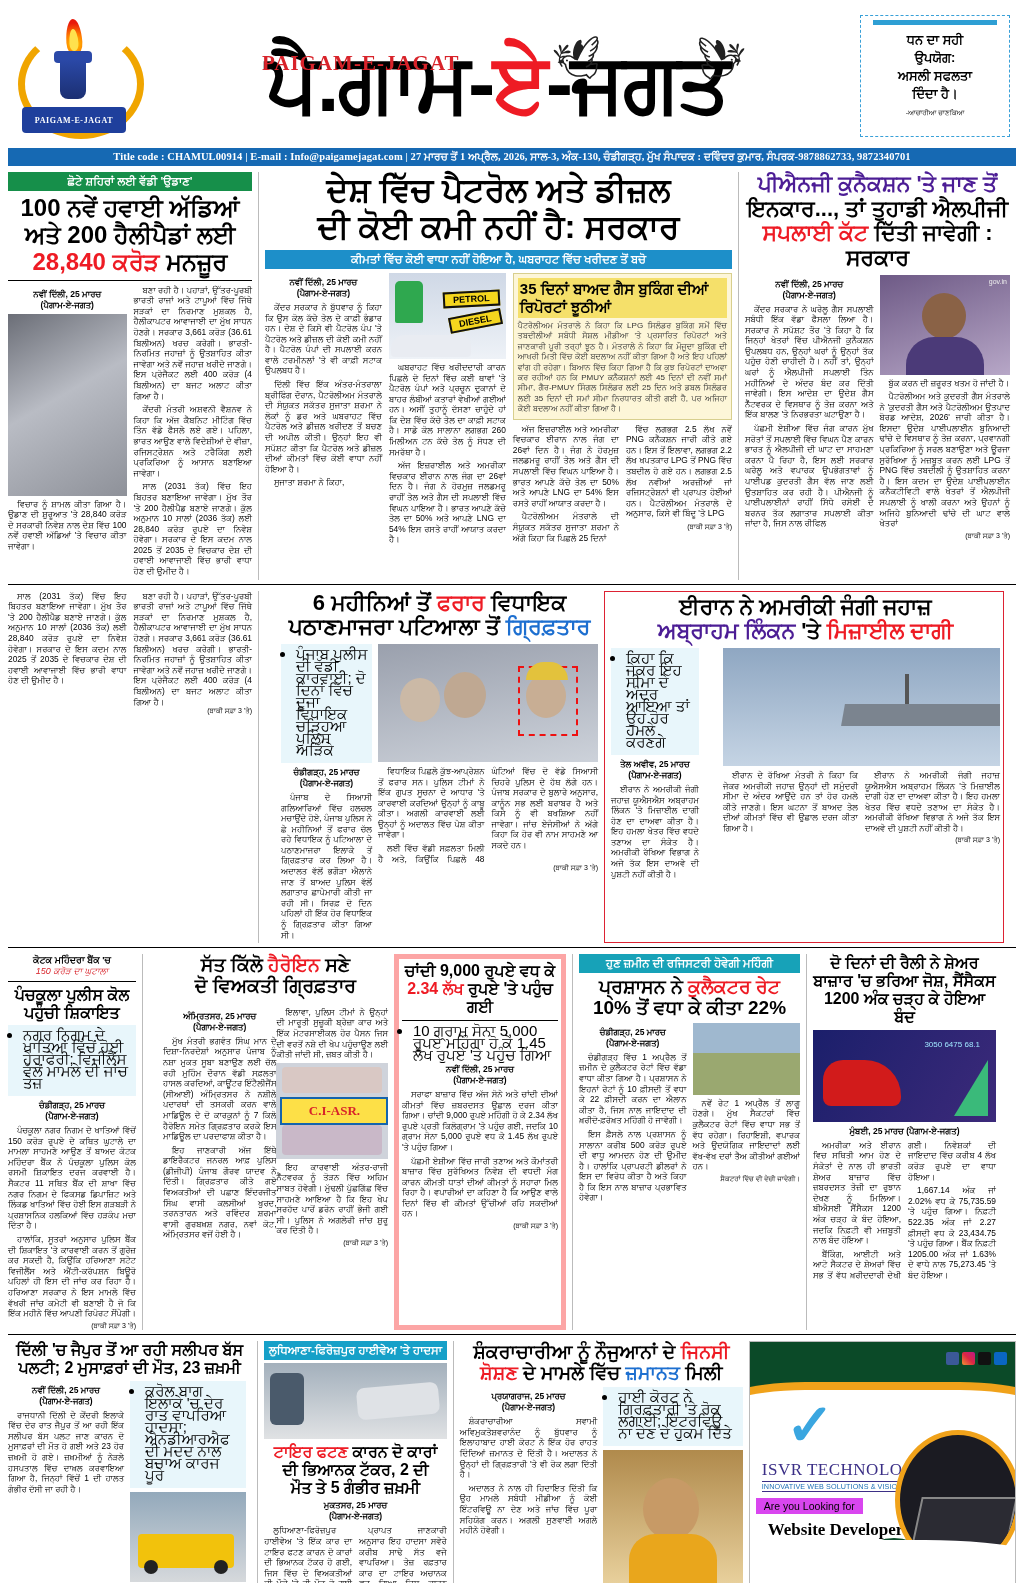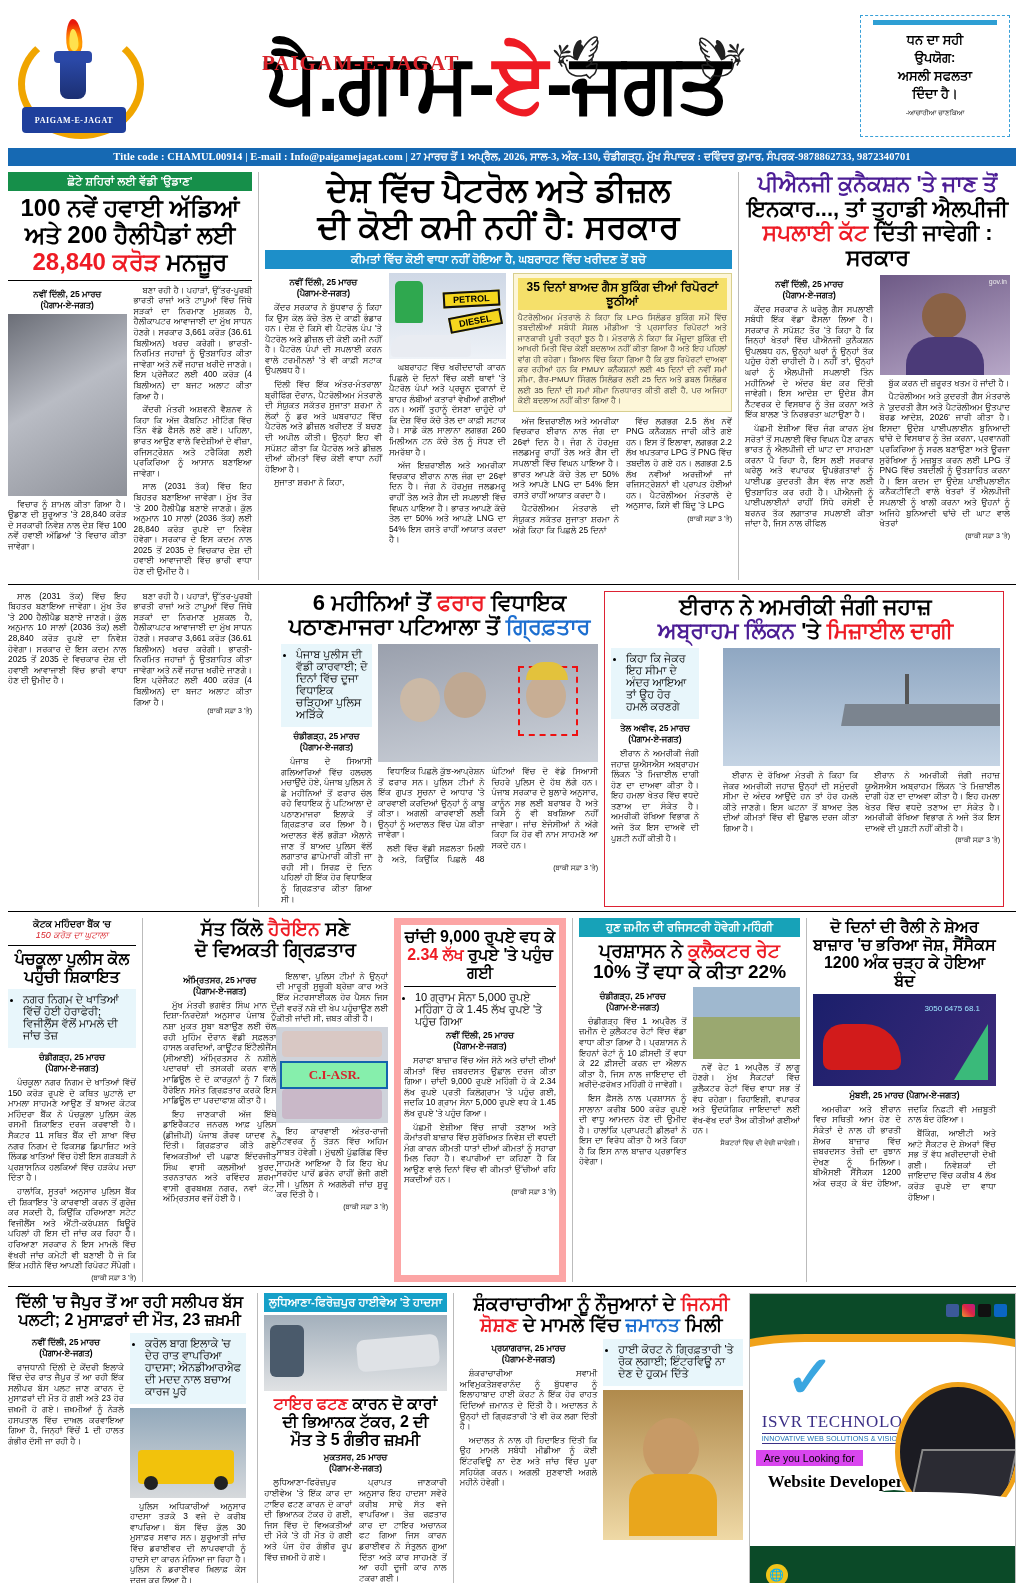--- a/index.html
+++ b/index.html
@@ -52,36 +52,36 @@
   .h-main{font-size:33px;}
   .h-med{font-size:22px;}
   .h-sm{font-size:19px;}
   .h-xs{font-size:16px;}
 
   .byline{text-align:center;font-size:8.5px;font-weight:bold;line-height:11px;margin:4px 0 3px;}
   .body{font-size:8.4px;line-height:10.6px;text-align:justify;hyphens:auto;}
   .body p{margin:0 0 3px;text-indent:9px;}
   .cols2{column-count:2;column-gap:7px;column-rule:none;}
 
-  .bullets{font-size:11px;line-height:12px;}
+  .bullets{font-size:15px;line-height:12px;}
   .bullets li{margin-bottom:3px;}
   .bullets ul{margin:0;padding-left:11px;}
   .bbox{background:#e8f6fb;border:0;padding:4px 4px;}
 
   .photo{background:#c9ccd4;position:relative;overflow:hidden;}
   .photo .ph-lbl{position:absolute;right:3px;top:3px;font-size:7px;color:#eee;}
 
   .yellowbox{background:#fdf6d8;border:1px solid #d8cf8e;padding:4px;}
-  .yellowbox .yh{background:#f5e06a;font-weight:bold;font-size:12px;text-align:center;padding:2px;}
+  .yellowbox .yh{background:#f5e06a;font-weight:bold;font-size:15px;text-align:left;padding:2px;}
   .yellowbox .yt{font-size:8px;line-height:10.4px;text-align:justify;margin-top:3px;color:#333;}
 
   .note{font-size:7px;text-align:right;}
 
   .boxed{border:1px solid #d23;padding:3px;box-sizing:border-box;}
-  .pinkbox{border:7px solid #fca5a5;background:#fff;padding:3px;box-sizing:border-box;}
+  .pinkbox{border:5px solid #fca5a5;background:#fff;padding:3px;box-sizing:border-box;}
 
   .tiny-head{font-size:9.5px;font-weight:bold;text-align:center;line-height:12px;}
   .tiny-red{color:#d8232a;font-style:italic;font-size:9px;text-align:center;}
 
   
   .ad{position:relative;overflow:hidden;background:#fff;border:1px solid #bbb;}
   .ad-top{position:absolute;left:0;top:0;width:100%;height:74px;background:#0b4a28;}
   .ad-wave{position:absolute;left:-20%;top:40px;width:140%;height:70px;background:#f0a21a;border-radius:50%/60px;}
   .ad-wave2{position:absolute;left:-20%;top:48px;width:140%;height:70px;background:#fff;border-radius:50%/60px;}
   .ad-bot{position:absolute;left:0;bottom:0;width:100%;height:96px;background:#0b4a28;}
@@ -363,21 +363,21 @@
             <p>ਮੁੱਖ ਮੰਤਰੀ ਭਗਵੰਤ ਸਿੰਘ ਮਾਨ ਦੇ ਦਿਸ਼ਾ-ਨਿਰਦੇਸ਼ਾਂ ਅਨੁਸਾਰ ਪੰਜਾਬ ਨੂੰ ਨਸ਼ਾ ਮੁਕਤ ਸੂਬਾ ਬਣਾਉਣ ਲਈ ਚੱਲ ਰਹੀ ਮੁਹਿੰਮ ਦੌਰਾਨ ਵੱਡੀ ਸਫ਼ਲਤਾ ਹਾਸਲ ਕਰਦਿਆਂ, ਕਾਊਂਟਰ ਇੰਟੈਲੀਜੈਂਸ (ਸੀਆਈ) ਅੰਮ੍ਰਿਤਸਰ ਨੇ ਨਸ਼ੀਲੇ ਪਦਾਰਥਾਂ ਦੀ ਤਸਕਰੀ ਕਰਨ ਵਾਲੇ ਮਾਡਿਊਲ ਦੇ ਦੋ ਕਾਰਕੁਨਾਂ ਨੂੰ 7 ਕਿਲੋ ਹੈਰੋਇਨ ਸਮੇਤ ਗ੍ਰਿਫ਼ਤਾਰ ਕਰਕੇ ਇਸ ਮਾਡਿਊਲ ਦਾ ਪਰਦਾਫਾਸ਼ ਕੀਤਾ ਹੈ।</p>
             <p>ਇਹ ਜਾਣਕਾਰੀ ਅੱਜ ਇੱਥੇ ਡਾਇਰੈਕਟਰ ਜਨਰਲ ਆਫ਼ ਪੁਲਿਸ (ਡੀਜੀਪੀ) ਪੰਜਾਬ ਗੌਰਵ ਯਾਦਵ ਨੇ ਦਿੱਤੀ। ਗ੍ਰਿਫ਼ਤਾਰ ਕੀਤੇ ਗਏ ਵਿਅਕਤੀਆਂ ਦੀ ਪਛਾਣ ਇੰਦਰਜੀਤ ਸਿੰਘ ਵਾਸੀ ਕਲਸੀਆਂ ਖੁਰਦ, ਤਰਨਤਾਰਨ ਅਤੇ ਰਵਿੰਦਰ ਸ਼ਰਮਾ ਵਾਸੀ ਗੁਰਬਖ਼ਸ਼ ਨਗਰ, ਨਵਾਂ ਕੋਟ, ਅੰਮ੍ਰਿਤਸਰ ਵਜੋਂ ਹੋਈ ਹੈ।</p>
           </div>
         </div>
         <div style="width:116px">
           <div class="body">
               <p>ਇਲਾਵਾ, ਪੁਲਿਸ ਟੀਮਾਂ ਨੇ ਉਨ੍ਹਾਂ ਦੀ ਮਾਰੂਤੀ ਸੁਜ਼ੂਕੀ ਬ੍ਰੇਜ਼ਾ ਕਾਰ ਅਤੇ ਇੱਕ ਮੋਟਰਸਾਈਕਲ ਹੋਰ ਪੈਸਨ ਜਿਸ ਦੀ ਵਰਤੋਂ ਨਸ਼ੇ ਦੀ ਖੇਪ ਪਹੁੰਚਾਉਣ ਲਈ ਕੀਤੀ ਜਾਂਦੀ ਸੀ, ਜ਼ਬਤ ਕੀਤੀ ਹੈ।</p>
             </div>
           <div class="photo" style="height:96px;background:#cfd3db;position:relative;margin-top:3px">
             <div style="position:absolute;left:6px;top:4px;width:100px;height:26px;background:#d9c8c4;border-radius:4px"></div>
-            <div style="position:absolute;left:4px;top:34px;width:104px;height:24px;background:#86efac;border:2px solid #1464ad;display:flex;align-items:center;justify-content:center;font-weight:bold;font-size:13px;color:#d8232a;font-family:'Liberation Serif',serif">C.I-ASR.</div>
+            <div style="position:absolute;left:4px;top:34px;width:104px;height:24px;background:#fde047;border:2px solid #1464ad;display:flex;align-items:center;justify-content:center;font-weight:bold;font-size:13px;color:#d8232a;font-family:'Liberation Serif',serif">C.I-ASR.</div>
             <div style="position:absolute;left:6px;top:62px;width:100px;height:30px;background:#c9b8c8;border-radius:4px"></div>
           </div>
           <div class="body" style="margin-top:3px">
               <p>ਇਹ ਕਾਰਵਾਈ ਅੰਤਰ-ਰਾਜੀ ਨੈੱਟਵਰਕ ਨੂੰ ਤੋੜਨ ਵਿੱਚ ਅਹਿਮ ਸਾਬਤ ਹੋਵੇਗੀ। ਮੁੱਢਲੀ ਪੁੱਛਗਿੱਛ ਵਿੱਚ ਸਾਹਮਣੇ ਆਇਆ ਹੈ ਕਿ ਇਹ ਖੇਪ ਸਰਹੱਦ ਪਾਰੋਂ ਡਰੋਨ ਰਾਹੀਂ ਭੇਜੀ ਗਈ ਸੀ। ਪੁਲਿਸ ਨੇ ਅਗਲੇਰੀ ਜਾਂਚ ਸ਼ੁਰੂ ਕਰ ਦਿੱਤੀ ਹੈ।</p>
             </div>
           <div class="note">(ਬਾਕੀ ਸਫ਼ਾ 3 'ਤੇ)</div>
         </div>
       </div>
     </div>
 
@@ -434,20 +434,21 @@
       </div>
       <div class="photo" style="height:92px;margin-top:4px;background:linear-gradient(120deg,#1b1f6b,#3c2a7a);position:relative;overflow:hidden">
         <div style="position:absolute;left:10px;top:30px;width:78px;height:46px;background:#d21b1b;border-radius:20px 36px 8px 8px"></div>
         <div style="position:absolute;right:8px;bottom:6px;width:0;height:0;border-left:34px solid transparent;border-right:0 solid transparent;border-bottom:56px solid #3bd37a;opacity:.85"></div>
         <div style="position:absolute;right:16px;top:10px;font-size:8px;color:#9fe6ff">3050 6475 68.1</div>
       </div>
       <div class="byline" style="margin-top:4px">ਮੁੰਬਈ, 25 ਮਾਰਚ (ਪੈਗਾਮ-ਏ-ਜਗਤ)</div>
       <div class="body cols2">
         <p>ਅਮਰੀਕਾ ਅਤੇ ਈਰਾਨ ਵਿਚ ਸਥਿਤੀ ਆਮ ਹੋਣ ਦੇ ਸੰਕੇਤਾਂ ਦੇ ਨਾਲ ਹੀ ਭਾਰਤੀ ਸ਼ੇਅਰ ਬਾਜ਼ਾਰ ਵਿੱਚ ਜ਼ਬਰਦਸਤ ਤੇਜ਼ੀ ਦਾ ਰੁਝਾਨ ਦੇਖਣ ਨੂੰ ਮਿਲਿਆ। ਬੀਐਸਈ ਸੈਂਸੈਕਸ 1200 ਅੰਕ ਚੜ੍ਹ ਕੇ ਬੰਦ ਹੋਇਆ, ਜਦਕਿ ਨਿਫ਼ਟੀ ਵੀ ਮਜ਼ਬੂਤੀ ਨਾਲ ਬੰਦ ਹੋਇਆ।</p>
         <p>ਬੈਂਕਿੰਗ, ਆਈਟੀ ਅਤੇ ਆਟੋ ਸੈਕਟਰ ਦੇ ਸ਼ੇਅਰਾਂ ਵਿੱਚ ਸਭ ਤੋਂ ਵੱਧ ਖ਼ਰੀਦਦਾਰੀ ਦੇਖੀ ਗਈ। ਨਿਵੇਸ਼ਕਾਂ ਦੀ ਜਾਇਦਾਦ ਵਿੱਚ ਕਰੀਬ 4 ਲੱਖ ਕਰੋੜ ਰੁਪਏ ਦਾ ਵਾਧਾ ਹੋਇਆ।</p>
+        <p>1,667.14 ਅੰਕ ਜਾਂ 2.02% ਵਧ ਕੇ 75,735.59 'ਤੇ ਪਹੁੰਚ ਗਿਆ। ਨਿਫ਼ਟੀ 522.35 ਅੰਕ ਜਾਂ 2.27 ਫ਼ੀਸਦੀ ਵਧ ਕੇ 23,434.75 'ਤੇ ਪਹੁੰਚ ਗਿਆ। ਬੈਂਕ ਨਿਫ਼ਟੀ 1205.00 ਅੰਕ ਜਾਂ 1.63% ਦੇ ਵਾਧੇ ਨਾਲ 75,273.45 'ਤੇ ਬੰਦ ਹੋਇਆ।</p>
       </div>
     </div>
   </div>
 
   <div class="hr-thin"></div>
 
   <div class="row">
 
     <div class="col" style="width:244px">
       <div class="hl h-xs">

